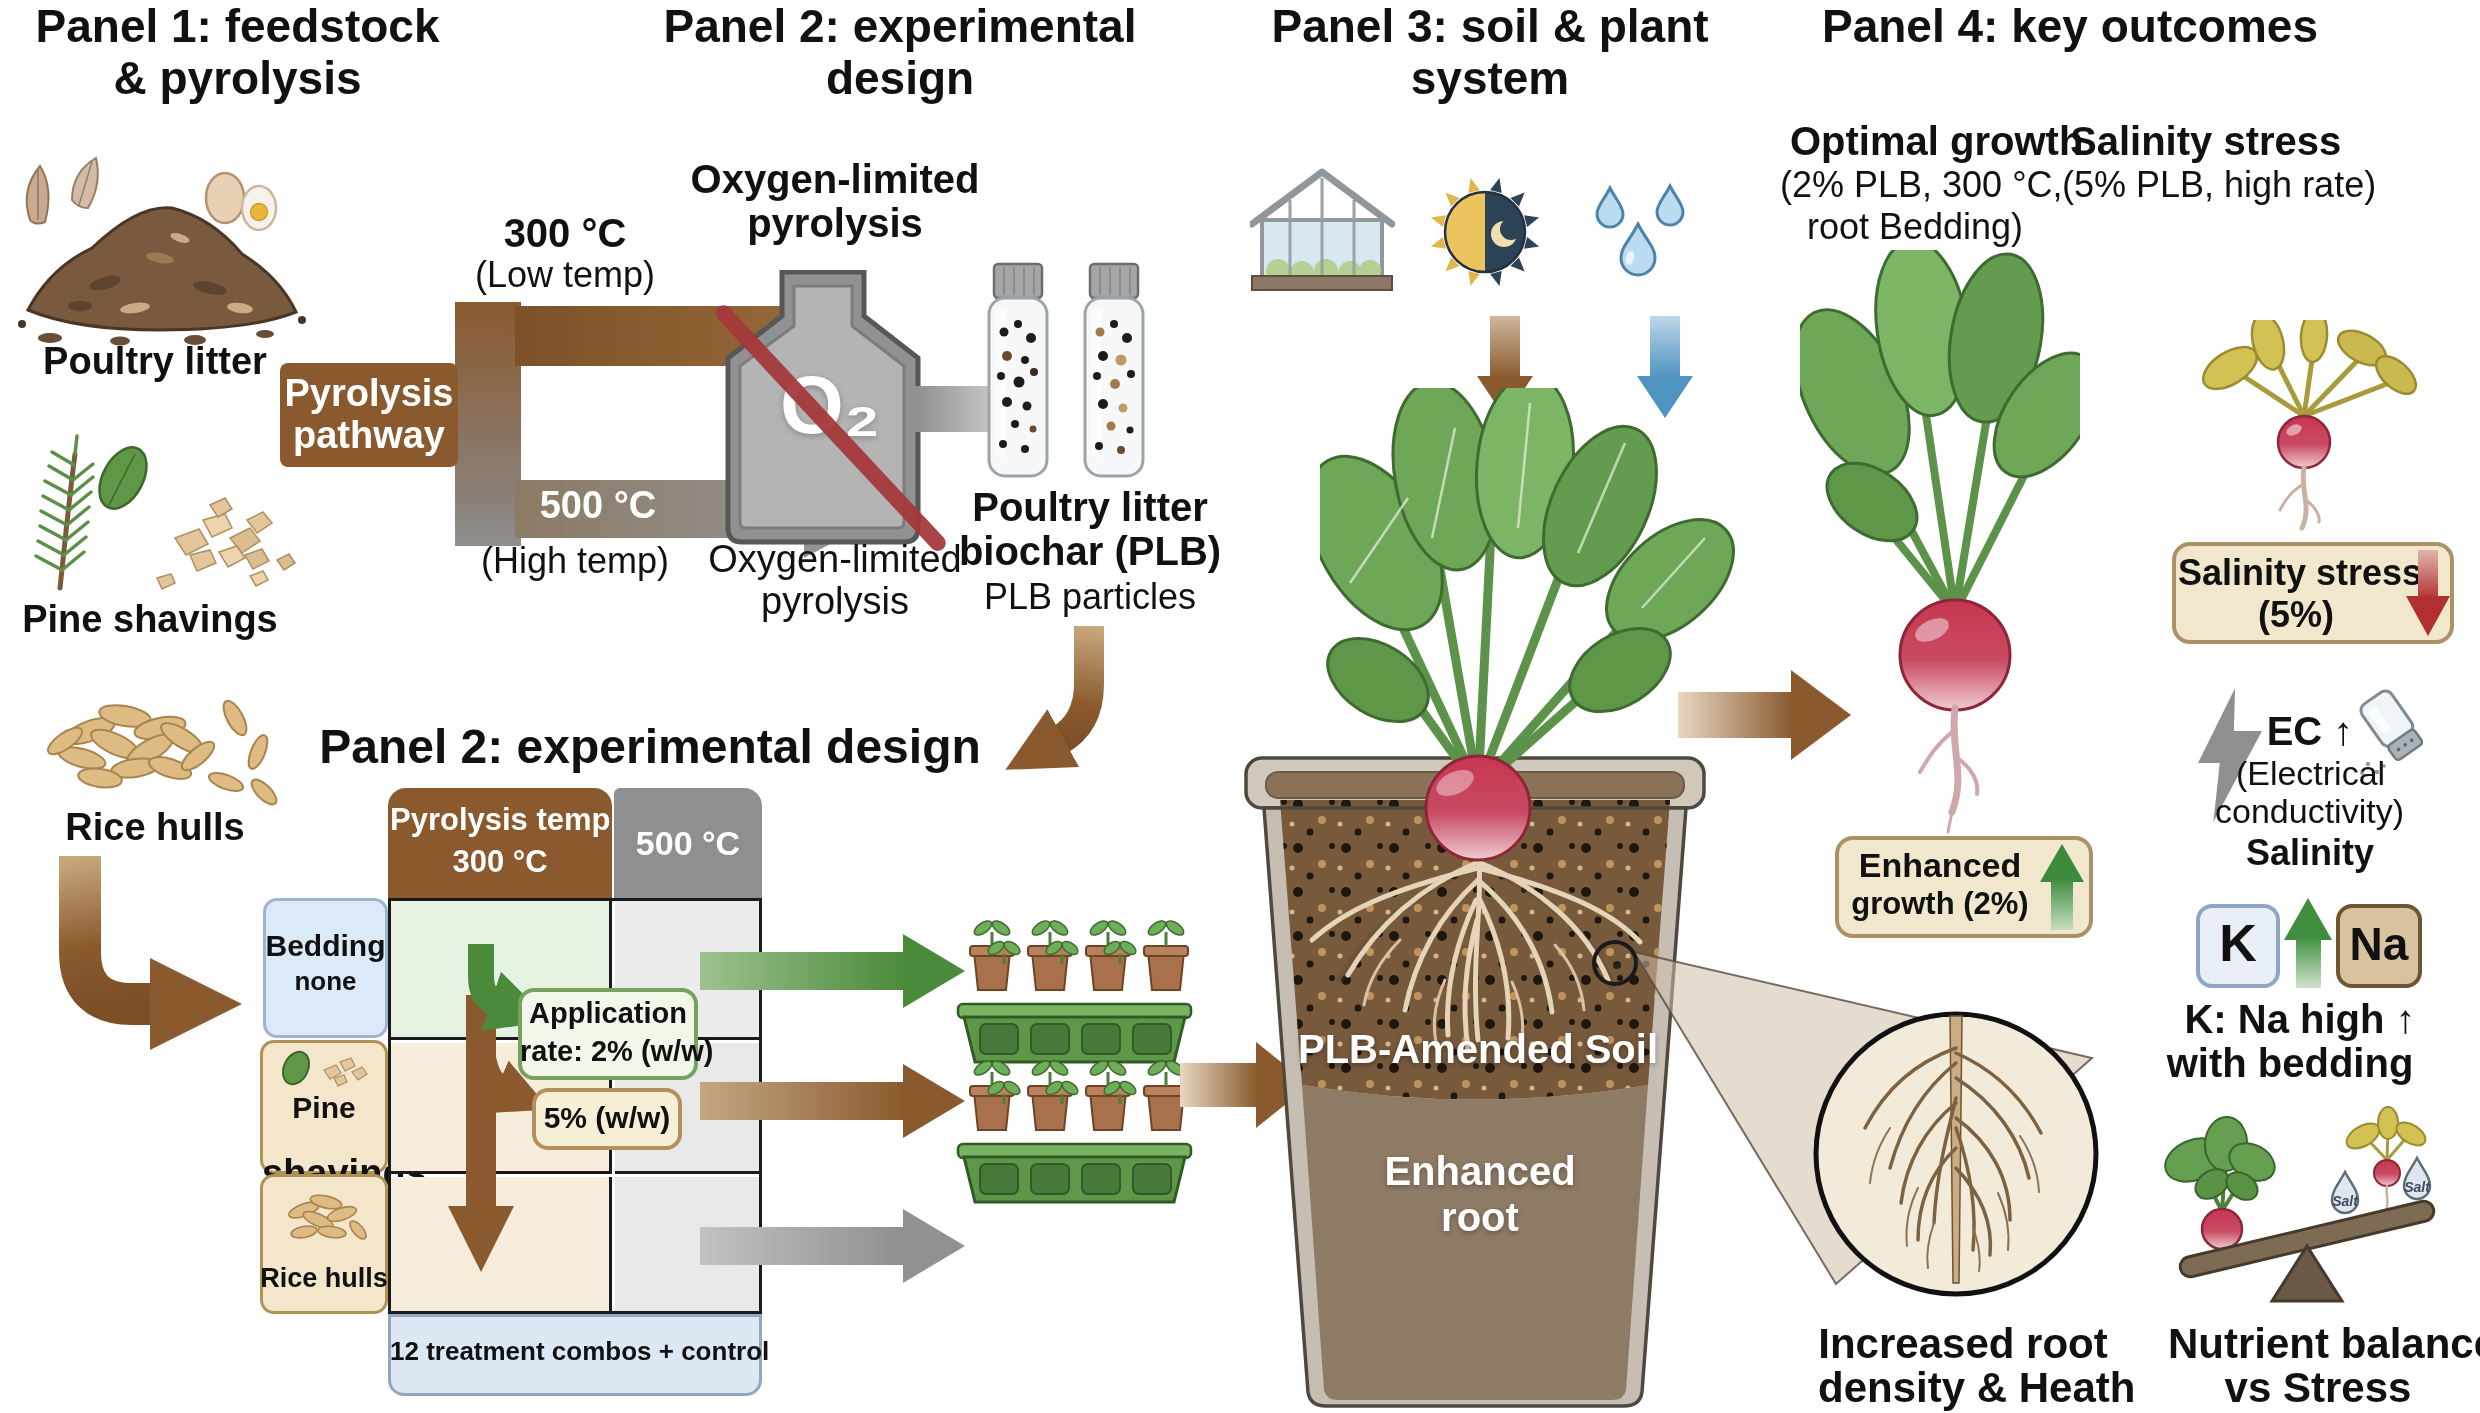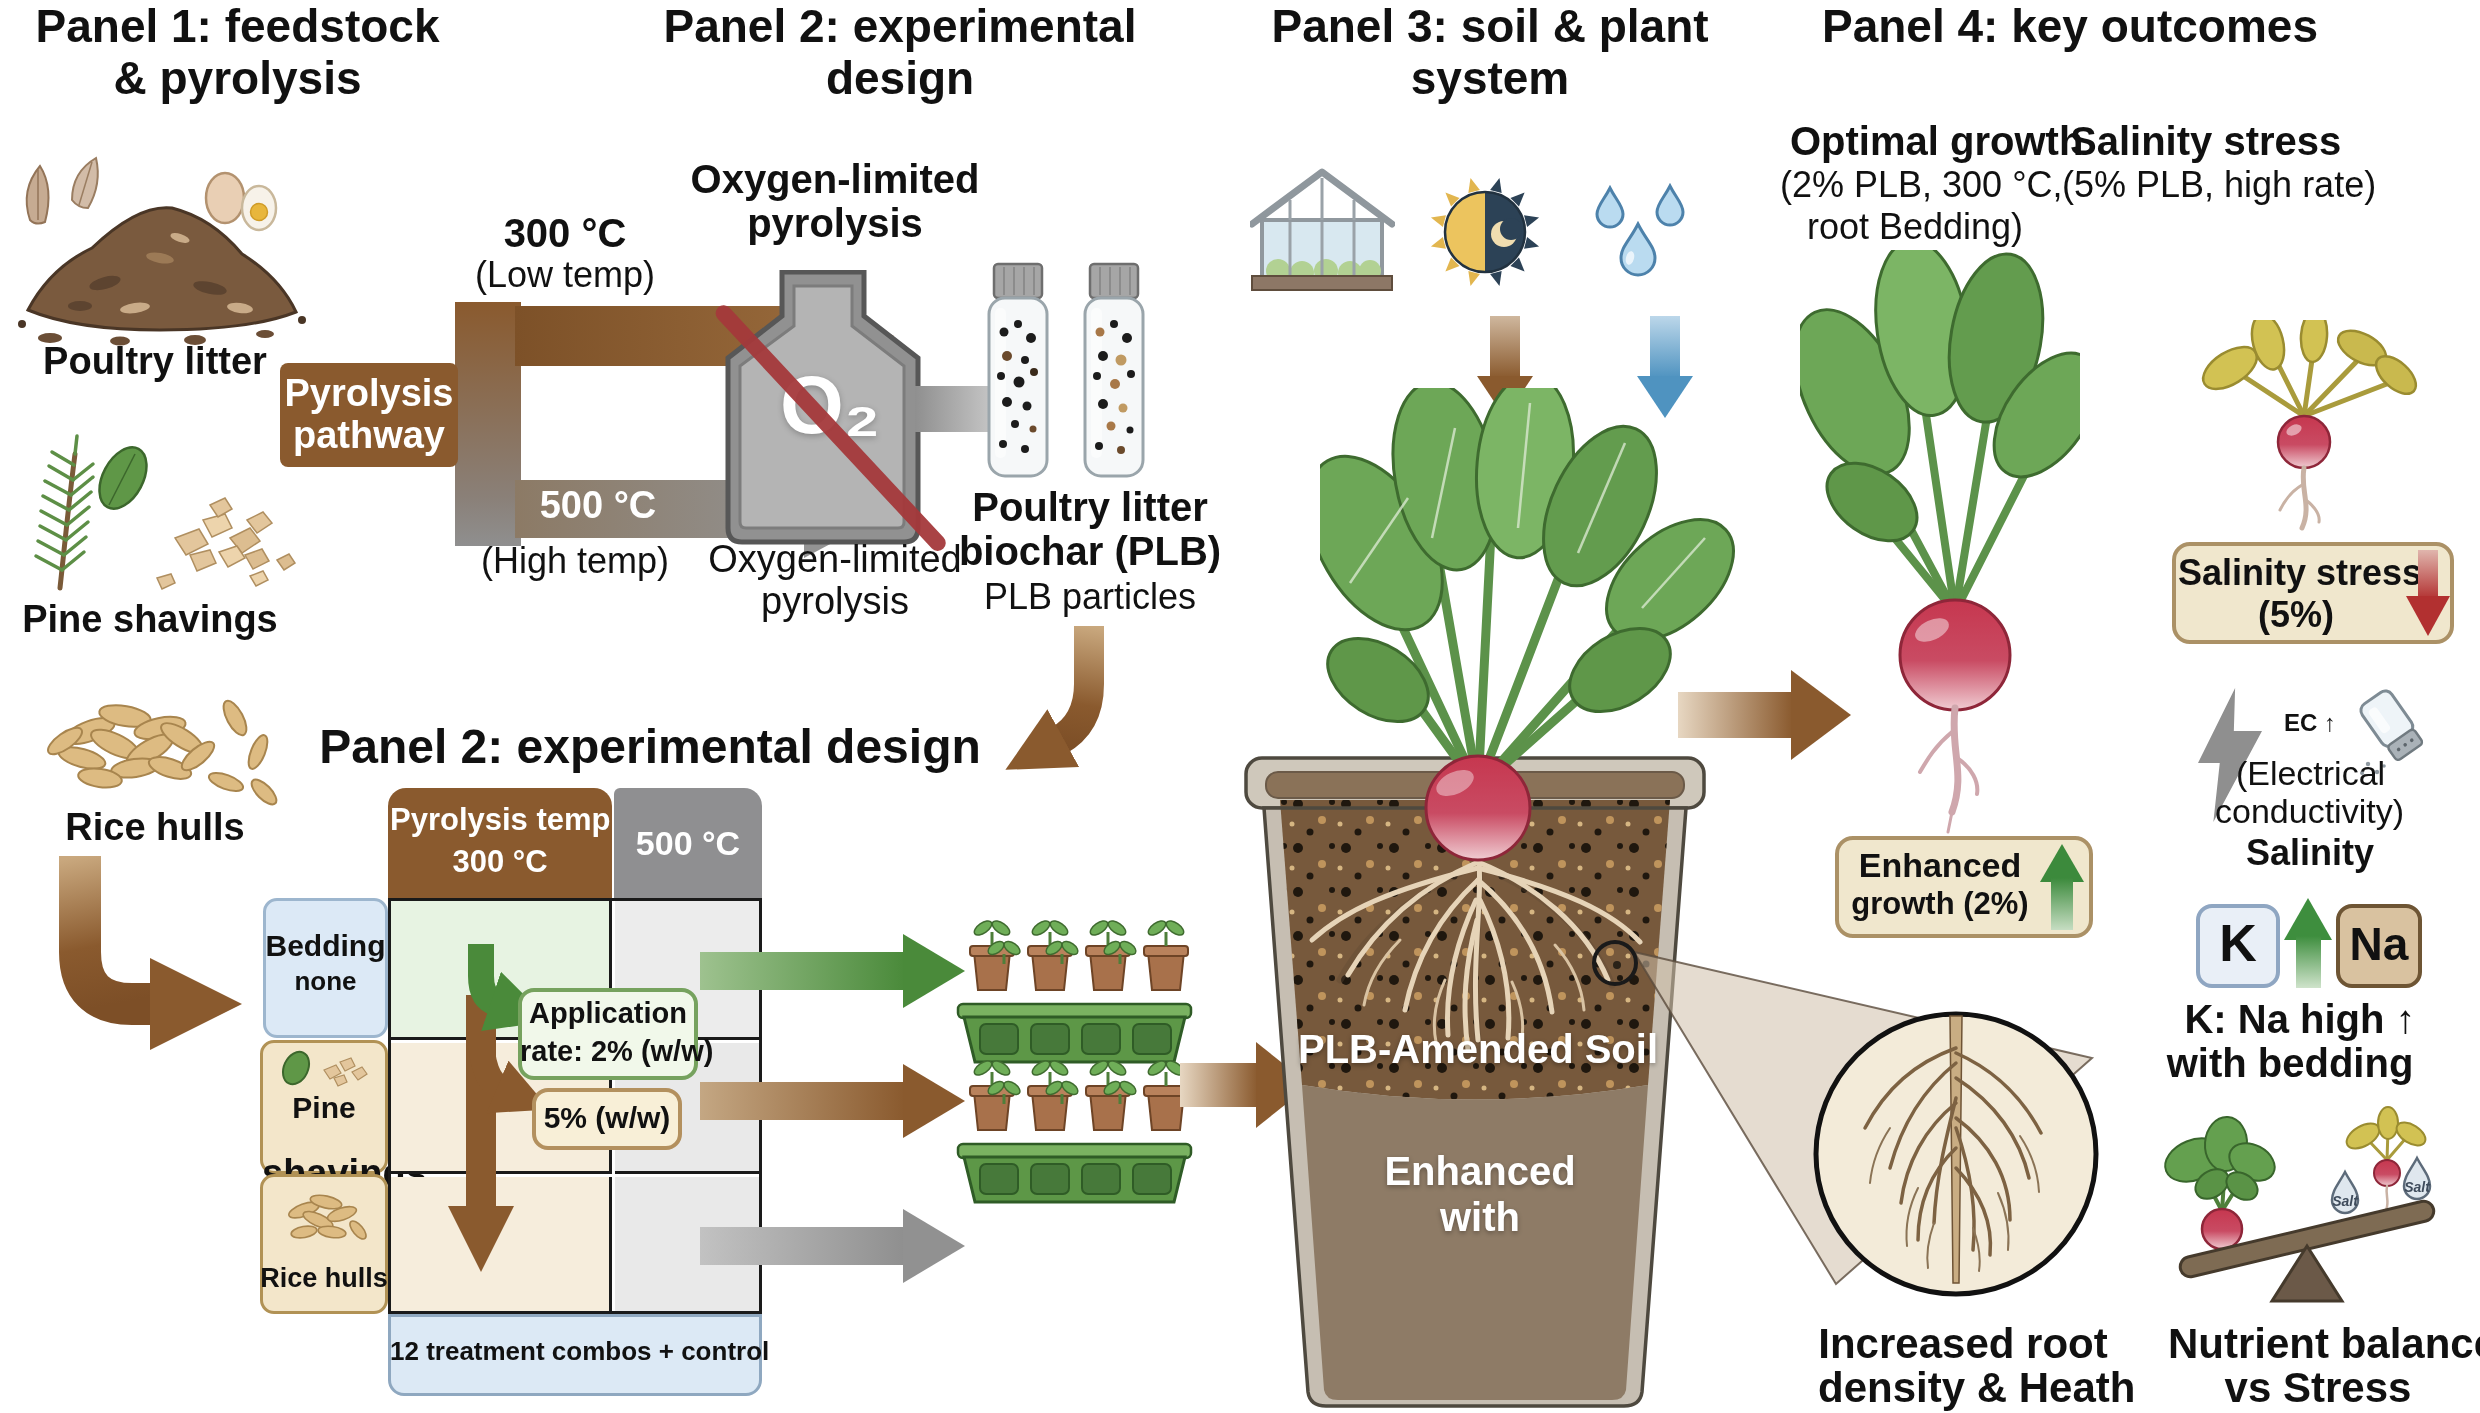--- a/index.html
+++ b/index.html
@@ -500,21 +500,21 @@
     <path d="M210,128 C222,146 228,164 229,184"></path>
     <path d="M108,180 C98,200 95,218 97,238"></path>
     <path d="M188,185 C197,205 200,222 198,242"></path>
     <path d="M124,215 C118,232 116,246 118,260"></path>
     <path d="M163,220 C169,236 171,250 169,263"></path>
   </g>
 </svg>
 
 <div class="txt b w" style="left:1298px;top:1028px;width:360px;font-size:40px;text-shadow:0 2px 5px rgba(0,0,0,0.35)">PLB-Amended Soil</div>
 <div class="txt b w" style="left:1330px;top:1150px;width:300px;font-size:40px;text-shadow:0 2px 5px rgba(0,0,0,0.3)">Enhanced</div>
-<div class="txt b w" style="left:1330px;top:1196px;width:300px;font-size:40px;text-shadow:0 2px 5px rgba(0,0,0,0.3)">with</div>
+<div class="txt b w" style="left:1330px;top:1196px;width:300px;font-size:40px;text-shadow:0 2px 5px rgba(0,0,0,0.3)">root</div>
 <div class="txt b" style="left:1813px;top:1322px;width:300px;font-size:42px">Increased root</div>
 <div class="txt b" style="left:1818px;top:1366px;width:300px;font-size:42px">density &amp; Heath</div>
 
 <div class="bar" style="left:1678px;top:692px;width:115px;height:46px;background:linear-gradient(90deg,#e7d7c2,#8a5a2e)"></div>
 <div class="head-r" style="left:1791px;top:670px;width:60px;height:90px;background:#8a5a2e"></div>
 
 <div class="txt b" style="left:1800px;top:2px;width:540px;font-size:46px">Panel 4: key outcomes</div>
 <div class="txt b" style="left:1790px;top:120px;width:250px;font-size:40px">Optimal growth</div>
 <div class="txt" style="left:1780px;top:166px;width:270px;font-size:36px">(2% PLB, 300 °C,</div>
 <div class="txt" style="left:1790px;top:208px;width:250px;font-size:36px">root Bedding)</div>
@@ -576,21 +576,21 @@
   </g>
 </svg>
 
 <div class="box" style="left:2172px;top:542px;width:282px;height:102px;background:#f0e7cd;border:4px solid #ab9166"></div>
 <div class="txt b" style="left:2178px;top:554px;width:236px;font-size:36px">Salinity stress</div>
 <div class="txt b" style="left:2178px;top:596px;width:236px;font-size:36px">(5%)</div>
 <div class="bar" style="left:2418px;top:550px;width:20px;height:50px;background:linear-gradient(#e0b5ad,#b23030)"></div>
 <div class="head-d" style="left:2406px;top:596px;width:44px;height:40px;background:#b23030"></div>
 
 <div class="abs" style="left:2198px;top:688px;width:64px;height:134px;background:#8f8f8f;clip-path:polygon(58% 0%,0% 56%,34% 56%,24% 100%,100% 32%,56% 32%)"></div>
-<div class="txt b" style="left:2255px;top:710px;width:110px;font-size:24px">EC ↑</div>
+<div class="txt b" style="left:2255px;top:710px;width:110px;font-size:40px">EC ↑</div>
 <svg class="abs" style="left:2350px;top:680px" width="84" height="98" viewBox="0 0 84 98">
   <g transform="rotate(-35 42 46)">
     <rect x="24" y="12" width="36" height="50" rx="8" fill="#eef4f8" stroke="#7e8b94" stroke-width="3"></rect>
     <rect x="26" y="60" width="32" height="18" rx="4" fill="#aab2b8" stroke="#707a80" stroke-width="2.5"></rect>
     <circle cx="34" cy="69" r="1.8" fill="#5d666c"></circle>
       <circle cx="42" cy="69" r="1.8" fill="#5d666c"></circle>
       <circle cx="50" cy="69" r="1.8" fill="#5d666c"></circle>
     <rect x="30" y="20" width="10" height="28" rx="4" fill="#ffffff" opacity="0.7"></rect>
   </g>
   <circle cx="18" cy="84" r="2.2" fill="#8f99a1"></circle>

